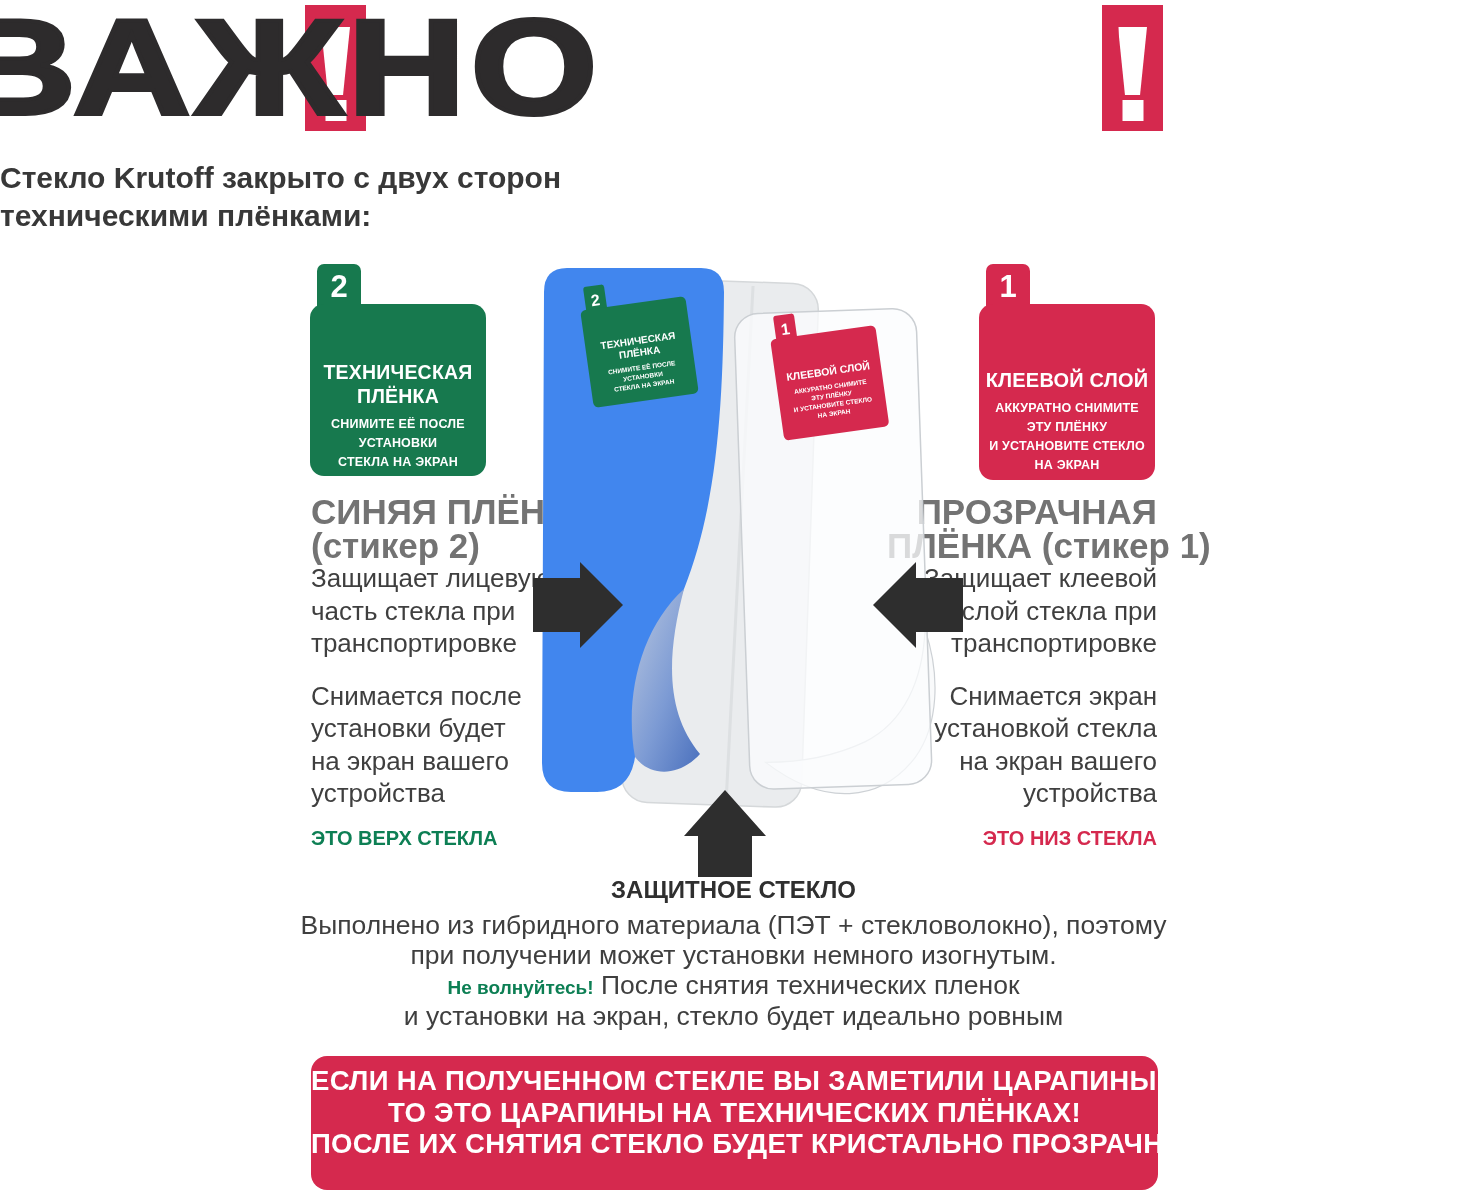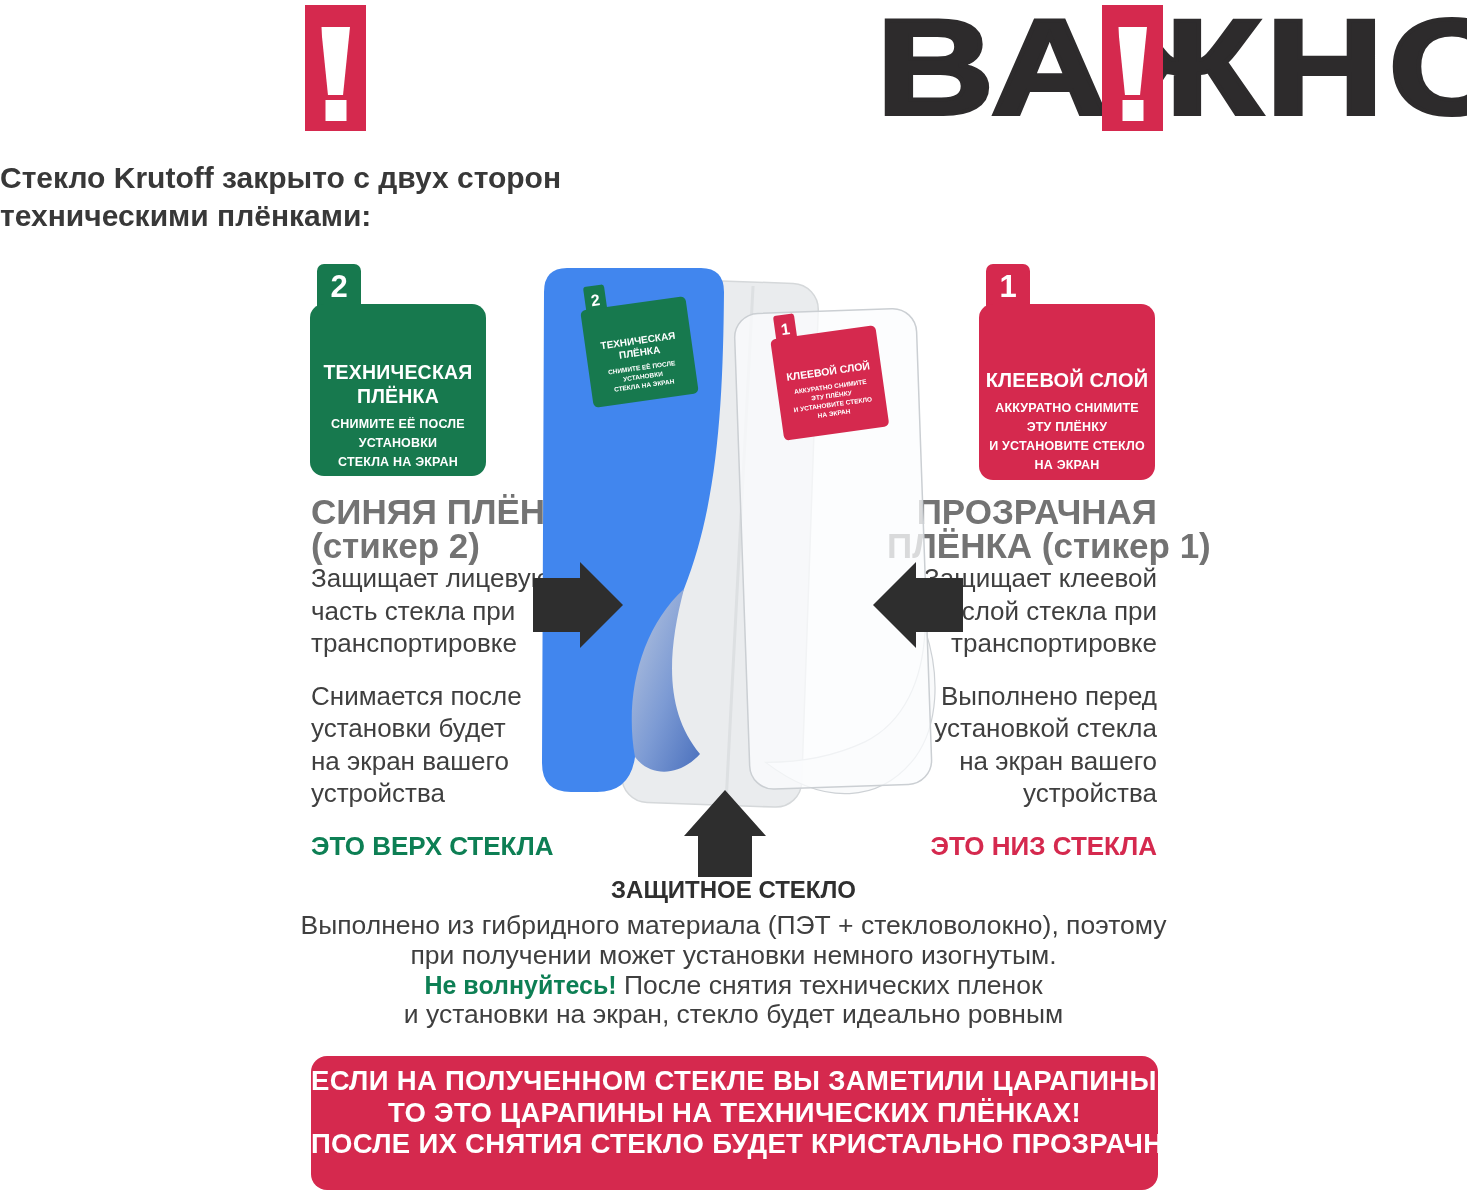--- a/index.html
+++ b/index.html
@@ -6,21 +6,21 @@
     --red:#d5294e; --sticker-green:#17794e; --text-green:#0d7f54;
     --film-blue:#4186ee; --arrow-dark:#2e2e2e; --body-text:#3f3f3f; --title-black:#2d2b2c;
   }
   *{margin:0;padding:0;box-sizing:border-box}
   html,body{width:1467px;height:1200px;background:#fff;overflow:hidden;
     font-family:"Liberation Sans",sans-serif;color:var(--body-text)}
   .page{position:relative;width:1467px;height:1200px;background:#fff}
   .nowrap{white-space:nowrap}
 
   
-  .title-word-wrap{position:absolute;left:0;right:0;top:2px;text-align:right;height:140px}
+  .title-word-wrap{position:absolute;left:12px;right:0;top:2px;text-align:left;height:140px}
   .title-word{display:inline-block;transform:scaleX(1.2);transform-origin:center;
     font-size:136px;line-height:130px;font-weight:bold;letter-spacing:4px;
     color:var(--title-black);-webkit-text-stroke:4px var(--title-black)}
   .bang-box{position:absolute;top:5px;width:61px;height:126px;background:var(--red)}
   .bang-box .bar{position:absolute;left:50%;top:22px;transform:translateX(-50%);
     width:29px;height:68px;background:#fff;clip-path:polygon(0 0,100% 0,76% 100%,24% 100%)}
   .bang-box .dot{position:absolute;left:50%;bottom:10px;transform:translateX(-50%);
     width:21px;height:21px;background:#fff}
   .bang-left{left:305px}.bang-right{left:1102px}
 
@@ -37,30 +37,30 @@
   .bs-red .bs-tab,.bs-red .bs-body{background:var(--red)}
   .bs-t1{font-size:19.5px;font-weight:bold;line-height:24px;letter-spacing:.2px}
   .bs-sub{font-size:12.5px;font-weight:bold;line-height:19px;margin-top:7px;letter-spacing:.2px}
 
   
   .col{position:absolute;top:495px;font-size:26px;line-height:32.5px}
   .col-left{left:311px;width:250px;text-align:left}
   .col-right{right:310px;width:270px;text-align:right}
   .col .hd{font-weight:bold;font-size:35px;line-height:33.5px;color:#737373}
   .col .gap{height:20px}
-  .hl{font-weight:bold;font-size:26px;margin-top:20px}
+  .hl{font-weight:bold;font-size:20px;margin-top:12px}
   .hl-green{color:var(--text-green)}
   .hl-red{color:var(--red)}
 
   
   .glass-h{position:absolute;left:0;right:0;top:876px;text-align:center;
     font-size:24px;font-weight:bold;color:#2f2f2f}
   .glass-p{position:absolute;left:0;right:0;top:911px;text-align:center;
     font-size:26.5px;line-height:29.8px}
-  .glass-p .hl-green{font-size:25px}
+  .glass-p .hl-green{font-size:19px}
 
   
   .banner{position:absolute;left:311px;top:1056px;width:847px;height:134px;
     background:var(--red);border-radius:16px;color:#fff;text-align:center;
     font-weight:bold;font-size:27.5px;line-height:31.5px;padding-top:9px;letter-spacing:.3px}
 
   
   .illus{position:absolute;left:520px;top:255px}
   .illus text{font-family:"Liberation Sans",sans-serif;fill:#fff;font-weight:bold;text-anchor:middle}
   .fill-red{fill:var(--red)} .fill-green{fill:var(--sticker-green)}
@@ -128,21 +128,21 @@
     <div class="hl hl-green nowrap">ЭТО ВЕРХ СТЕКЛА</div>
   </div>
 
   <div class="col col-right">
     <div class="hd nowrap">ПРОЗРАЧНАЯ</div>
     <div class="hd nowrap">ПЛЁНКА (стикер 1)</div>
     <div class="nowrap">Защищает клеевой</div>
     <div class="nowrap">слой стекла при</div>
     <div class="nowrap">транспортировке</div>
     <div class="gap"></div>
-    <div class="nowrap">Выполнено перед</div>
+    <div class="nowrap">Снимается экран</div>
     <div class="nowrap">установкой стекла</div>
     <div class="nowrap">на экран вашего</div>
     <div class="nowrap">устройства</div>
     <div class="hl hl-red nowrap">ЭТО НИЗ СТЕКЛА</div>
   </div>
 
   <svg class="illus" width="460" height="630" viewBox="0 0 460 630">
     <defs>
       <linearGradient id="curlGrad" x1="0" y1="0" x2="1" y2="1">
         <stop offset="0" stop-color="#b9c7e0"></stop>

